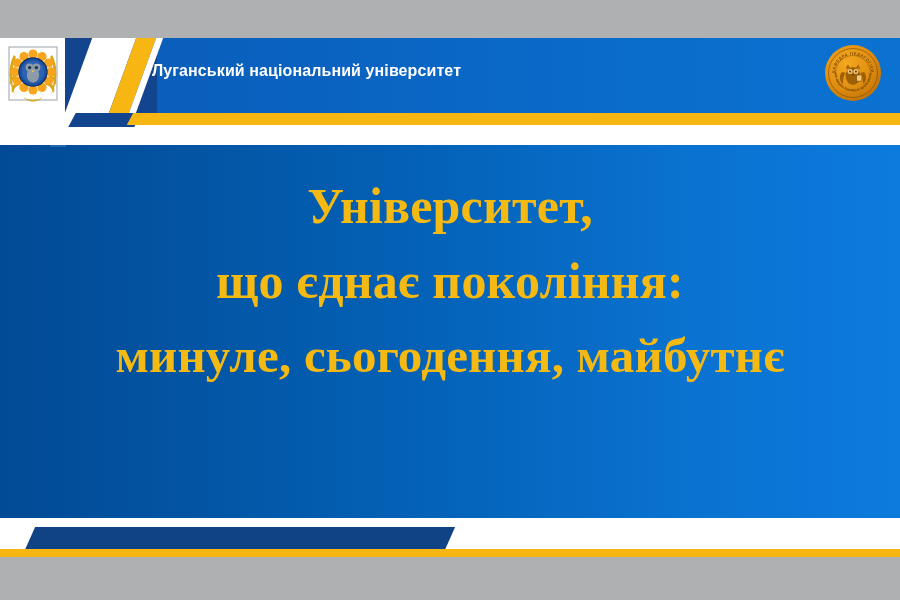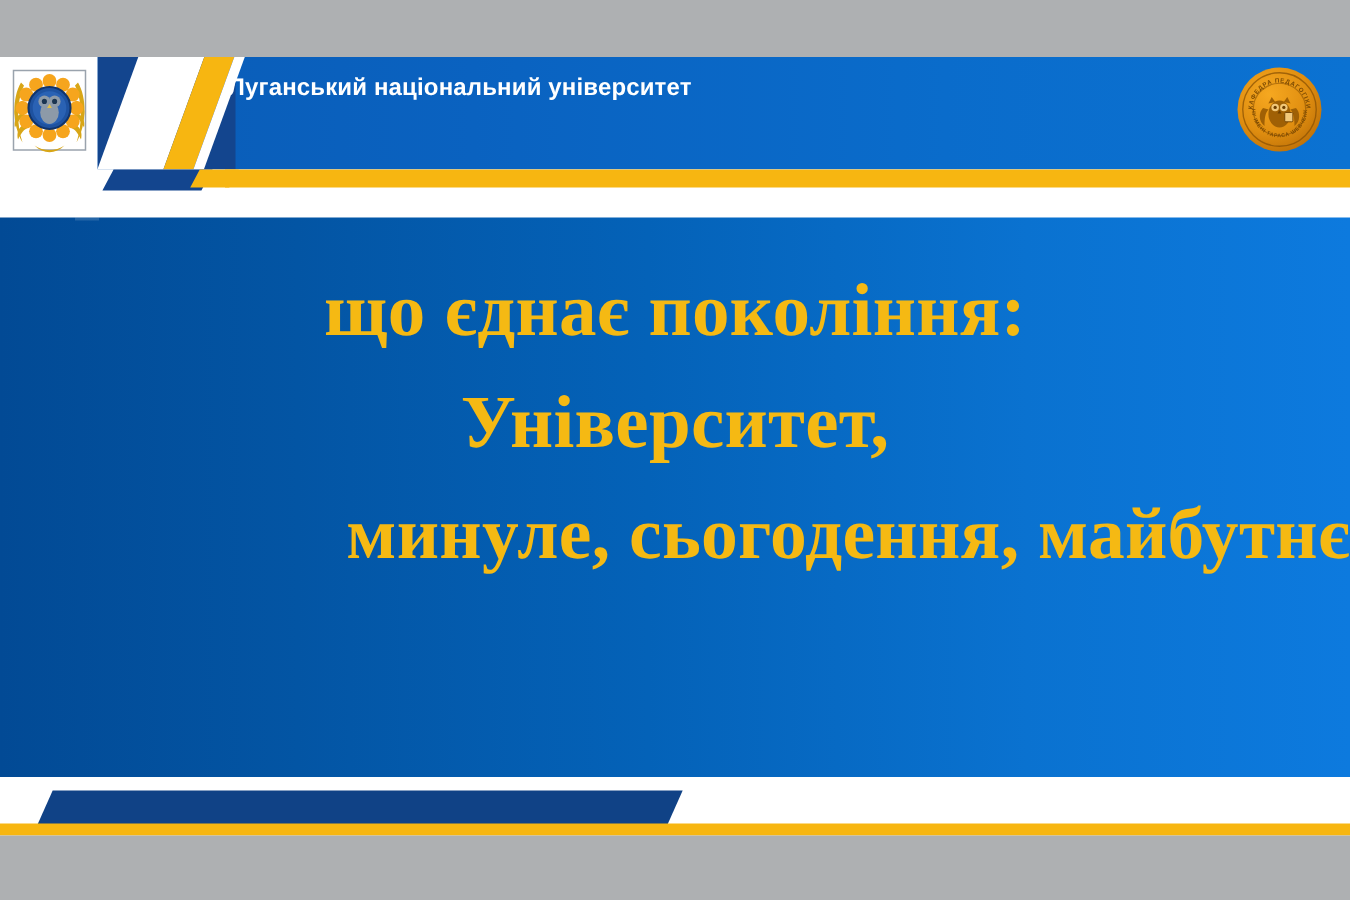--- a/index.html
+++ b/index.html
@@ -70,21 +70,21 @@
     position: absolute;
     left: 142px; top: -6px;
     width: 7px; height: 90px;
     background: #ffffff;
     transform: skewX(-20deg);
   }
 
   .header-title {
     position: absolute;
     left: 152px;
-    top: 12px;
+    top: 24px;
     color: #ffffff;
     line-height: 1.18;
   }
   .header-title .line1 {
     font-size: 16px;
     font-weight: bold;
     letter-spacing: .1px;
     display: block;
     white-space: nowrap;
   }
@@ -179,21 +179,21 @@
     font-weight: bold;
     color: #f5b913;
     font-size: 50px;
     line-height: 1.50;
     letter-spacing: .2px;
   }
   .headline .hl {
     display: block;
     white-space: nowrap;
   }
-  .headline .hl3 { font-size: 49px; text-align: right; }
+  .headline .hl3 { font-size: 49px; }
 
   
   .bottom-white {
     position: absolute;
     left: 0; top: 518px;
     width: 900px; height: 39px;
     background: #ffffff;
     overflow: hidden;
   }
   .bottom-navy {
@@ -318,22 +318,22 @@
   </div>
 
   <div class="white-wedge"></div>
   <div class="navy-tail"></div>
   <div class="gold-rule-top-tip"></div>
   <div class="gold-rule-top"></div>
 
   <div class="stage">
     <div class="artifact"></div>
     <div class="headline">
+      <span class="hl hl1">Університет,</span>
       <span class="hl hl2">що єднає покоління:</span>
-      <span class="hl hl1">Університет,</span>
       <span class="hl hl3">минуле, сьогодення, майбутнє</span>
     </div>
   </div>
 
   <div class="bottom-white"></div>
   <div class="bottom-navy"></div>
   <div class="gold-rule-bottom"></div>
 
   <div class="frame-bottom"></div>
 

